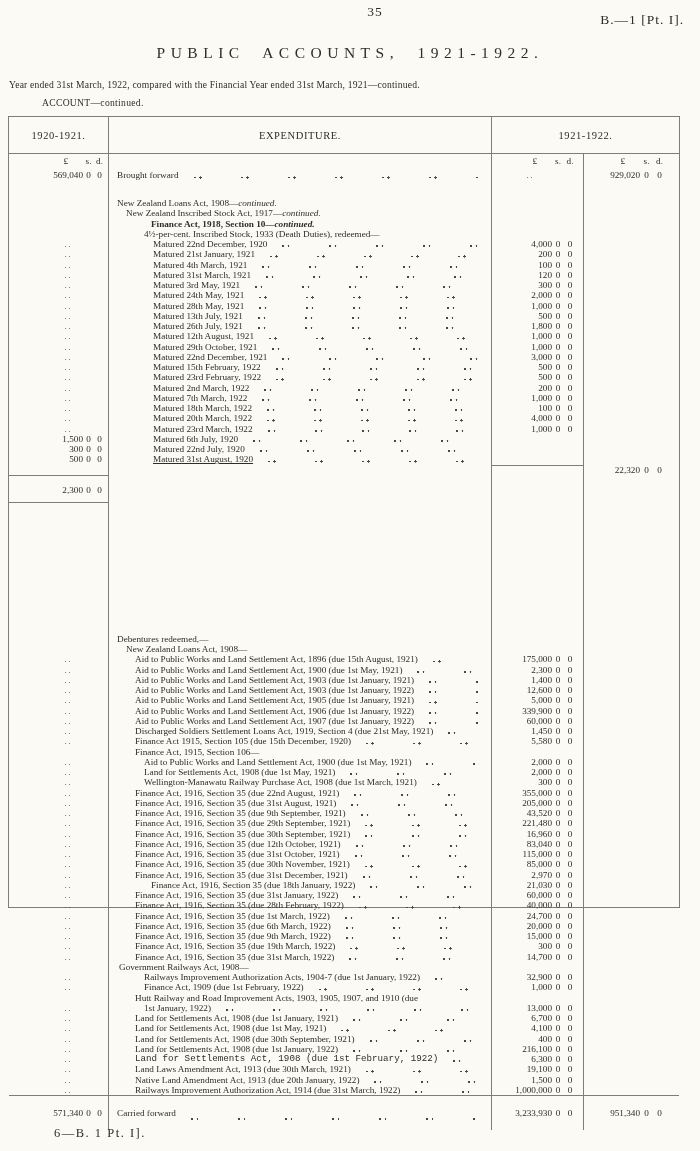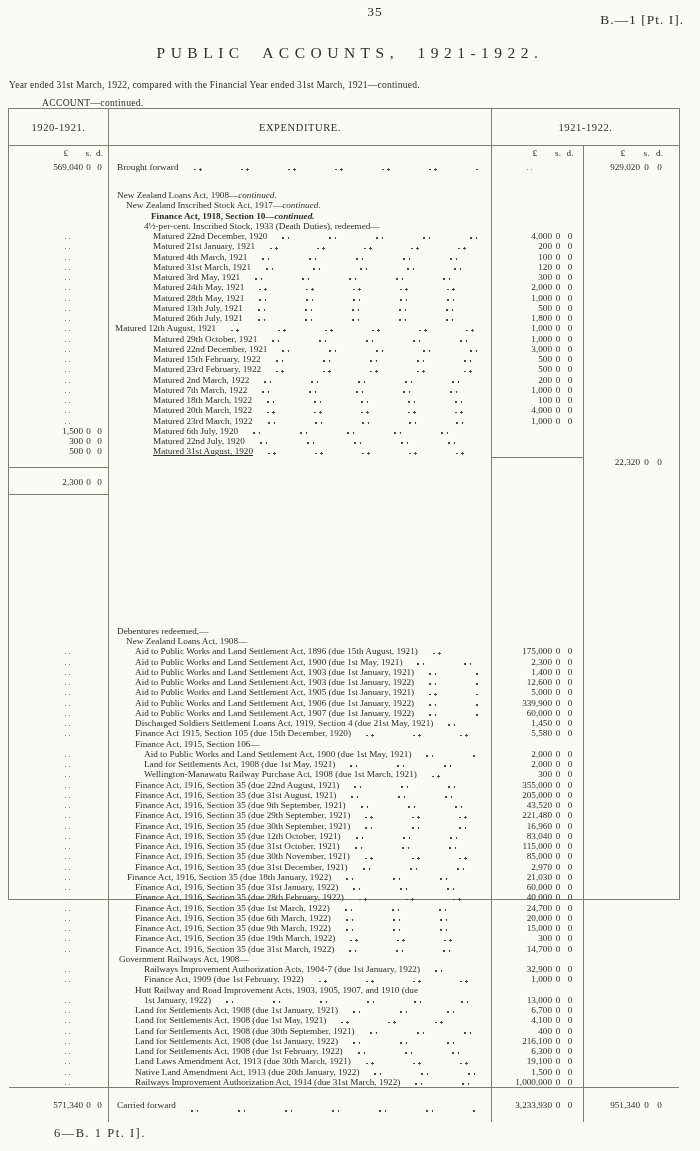--- a/index.html
+++ b/index.html
@@ -14,21 +14,21 @@
 
   
   .hdr-num{position:absolute;top:4px;left:330px;width:90px;text-align:center;font-size:13.5px;letter-spacing:1px;}
   .hdr-ref{position:absolute;top:12px;right:16px;font-size:13.5px;letter-spacing:1px;}
   .title{position:absolute;top:44px;left:0;width:100%;text-align:center;font-size:15.5px;letter-spacing:5.5px;word-spacing:9px;}
   .subtitle{position:absolute;top:79px;left:9px;font-size:9.6px;letter-spacing:.2px;}
   .account{position:absolute;top:97px;left:42px;font-size:9.6px;letter-spacing:.3px;}
   .footer{position:absolute;top:1126px;left:54px;font-size:12.5px;letter-spacing:1.5px;}
 
   
-  .table{position:absolute;left:8px;top:108px;width:672px;height:792px;border:1px solid var(--line);box-sizing:border-box;background:transparent;}
+  .table{position:absolute;left:8px;top:116px;width:672px;height:792px;border:1px solid var(--line);box-sizing:border-box;background:transparent;}
   .thead{display:grid;grid-template-columns:99px 383px 1fr;height:37px;border-bottom:1px solid var(--line);box-sizing:border-box;}
   .th{display:flex;align-items:center;justify-content:center;font-size:10.5px;letter-spacing:.6px;}
   .c2h,.c34h{border-left:1px solid var(--line);}
   .tbody{display:flex;flex-direction:column;height:calc(100% - 37px);box-sizing:border-box;}
 
   
   .row{display:grid;grid-template-columns:99px 383px 92px 1fr;height:10.25px;flex:0 0 auto;}
   .row > .c2, .row > .c3, .row > .c4{border-left:1px solid var(--line);}
   .row.grow{flex:1 1 auto;height:auto;}
   .row.gap{height:131px;}
@@ -414,21 +414,21 @@
             <div class="d"></div>
           </div>
         </div>
         <div class="row ">
           <div class="cell mc c1">
             <div class="p dots">..</div>
             <div class="s"></div>
             <div class="d"></div>
           </div>
           <div class="cell c2">
-            <div class="lab" style="">Matured 12th August, 1921</div>
+            <div class="lab" style="margin-left: 38px;">Matured 12th August, 1921</div>
             <div class="leader"></div>
           </div>
           <div class="cell mc c3">
             <div class="p">1,000</div>
             <div class="s">0</div>
             <div class="d">0</div>
           </div>
           <div class="cell mc c4">
             <div class="p"></div>
             <div class="s"></div>
@@ -1242,21 +1242,21 @@
             <div class="d"></div>
           </div>
         </div>
         <div class="row ">
           <div class="cell mc c1">
             <div class="p dots">..</div>
             <div class="s"></div>
             <div class="d"></div>
           </div>
           <div class="cell c2">
-            <div class="lab" style="margin-left: 12px;">Finance Act, 1916, Section 35 (due 18th January, 1922)</div>
+            <div class="lab" style="margin-left: 36px;">Finance Act, 1916, Section 35 (due 18th January, 1922)</div>
             <div class="leader"></div>
           </div>
           <div class="cell mc c3">
             <div class="p">21,030</div>
             <div class="s">0</div>
             <div class="d">0</div>
           </div>
           <div class="cell mc c4">
             <div class="p"></div>
             <div class="s"></div>
@@ -1597,21 +1597,21 @@
             <div class="d"></div>
           </div>
         </div>
         <div class="row ">
           <div class="cell mc c1">
             <div class="p dots">..</div>
             <div class="s"></div>
             <div class="d"></div>
           </div>
           <div class="cell c2">
-            <div class="lab" style="margin-left: 20px;">Land for Settlements Act, 1908 (due 1st February, 1922)</div>
+            <div class="lab" style="margin-left: 20px; font-family: Liberation Mono, monospace;">Land for Settlements Act, 1908 (due 1st February, 1922)</div>
             <div class="leader"></div>
           </div>
           <div class="cell mc c3">
             <div class="p">6,300</div>
             <div class="s">0</div>
             <div class="d">0</div>
           </div>
           <div class="cell mc c4">
             <div class="p"></div>
             <div class="s"></div>

